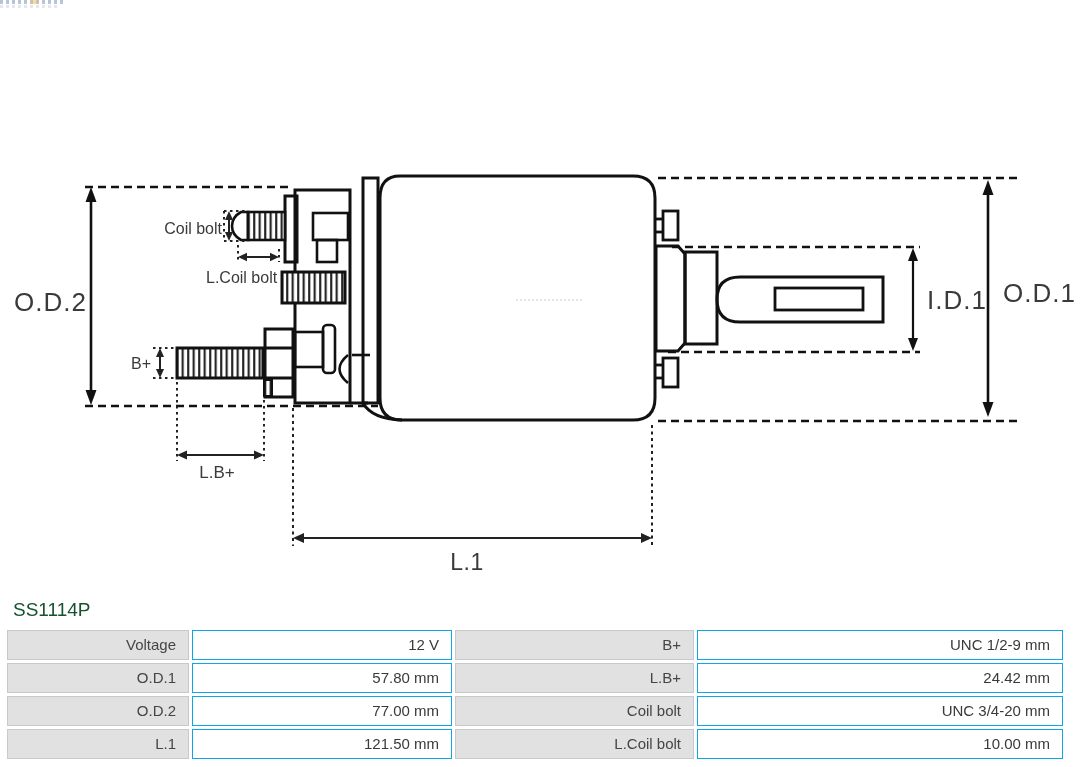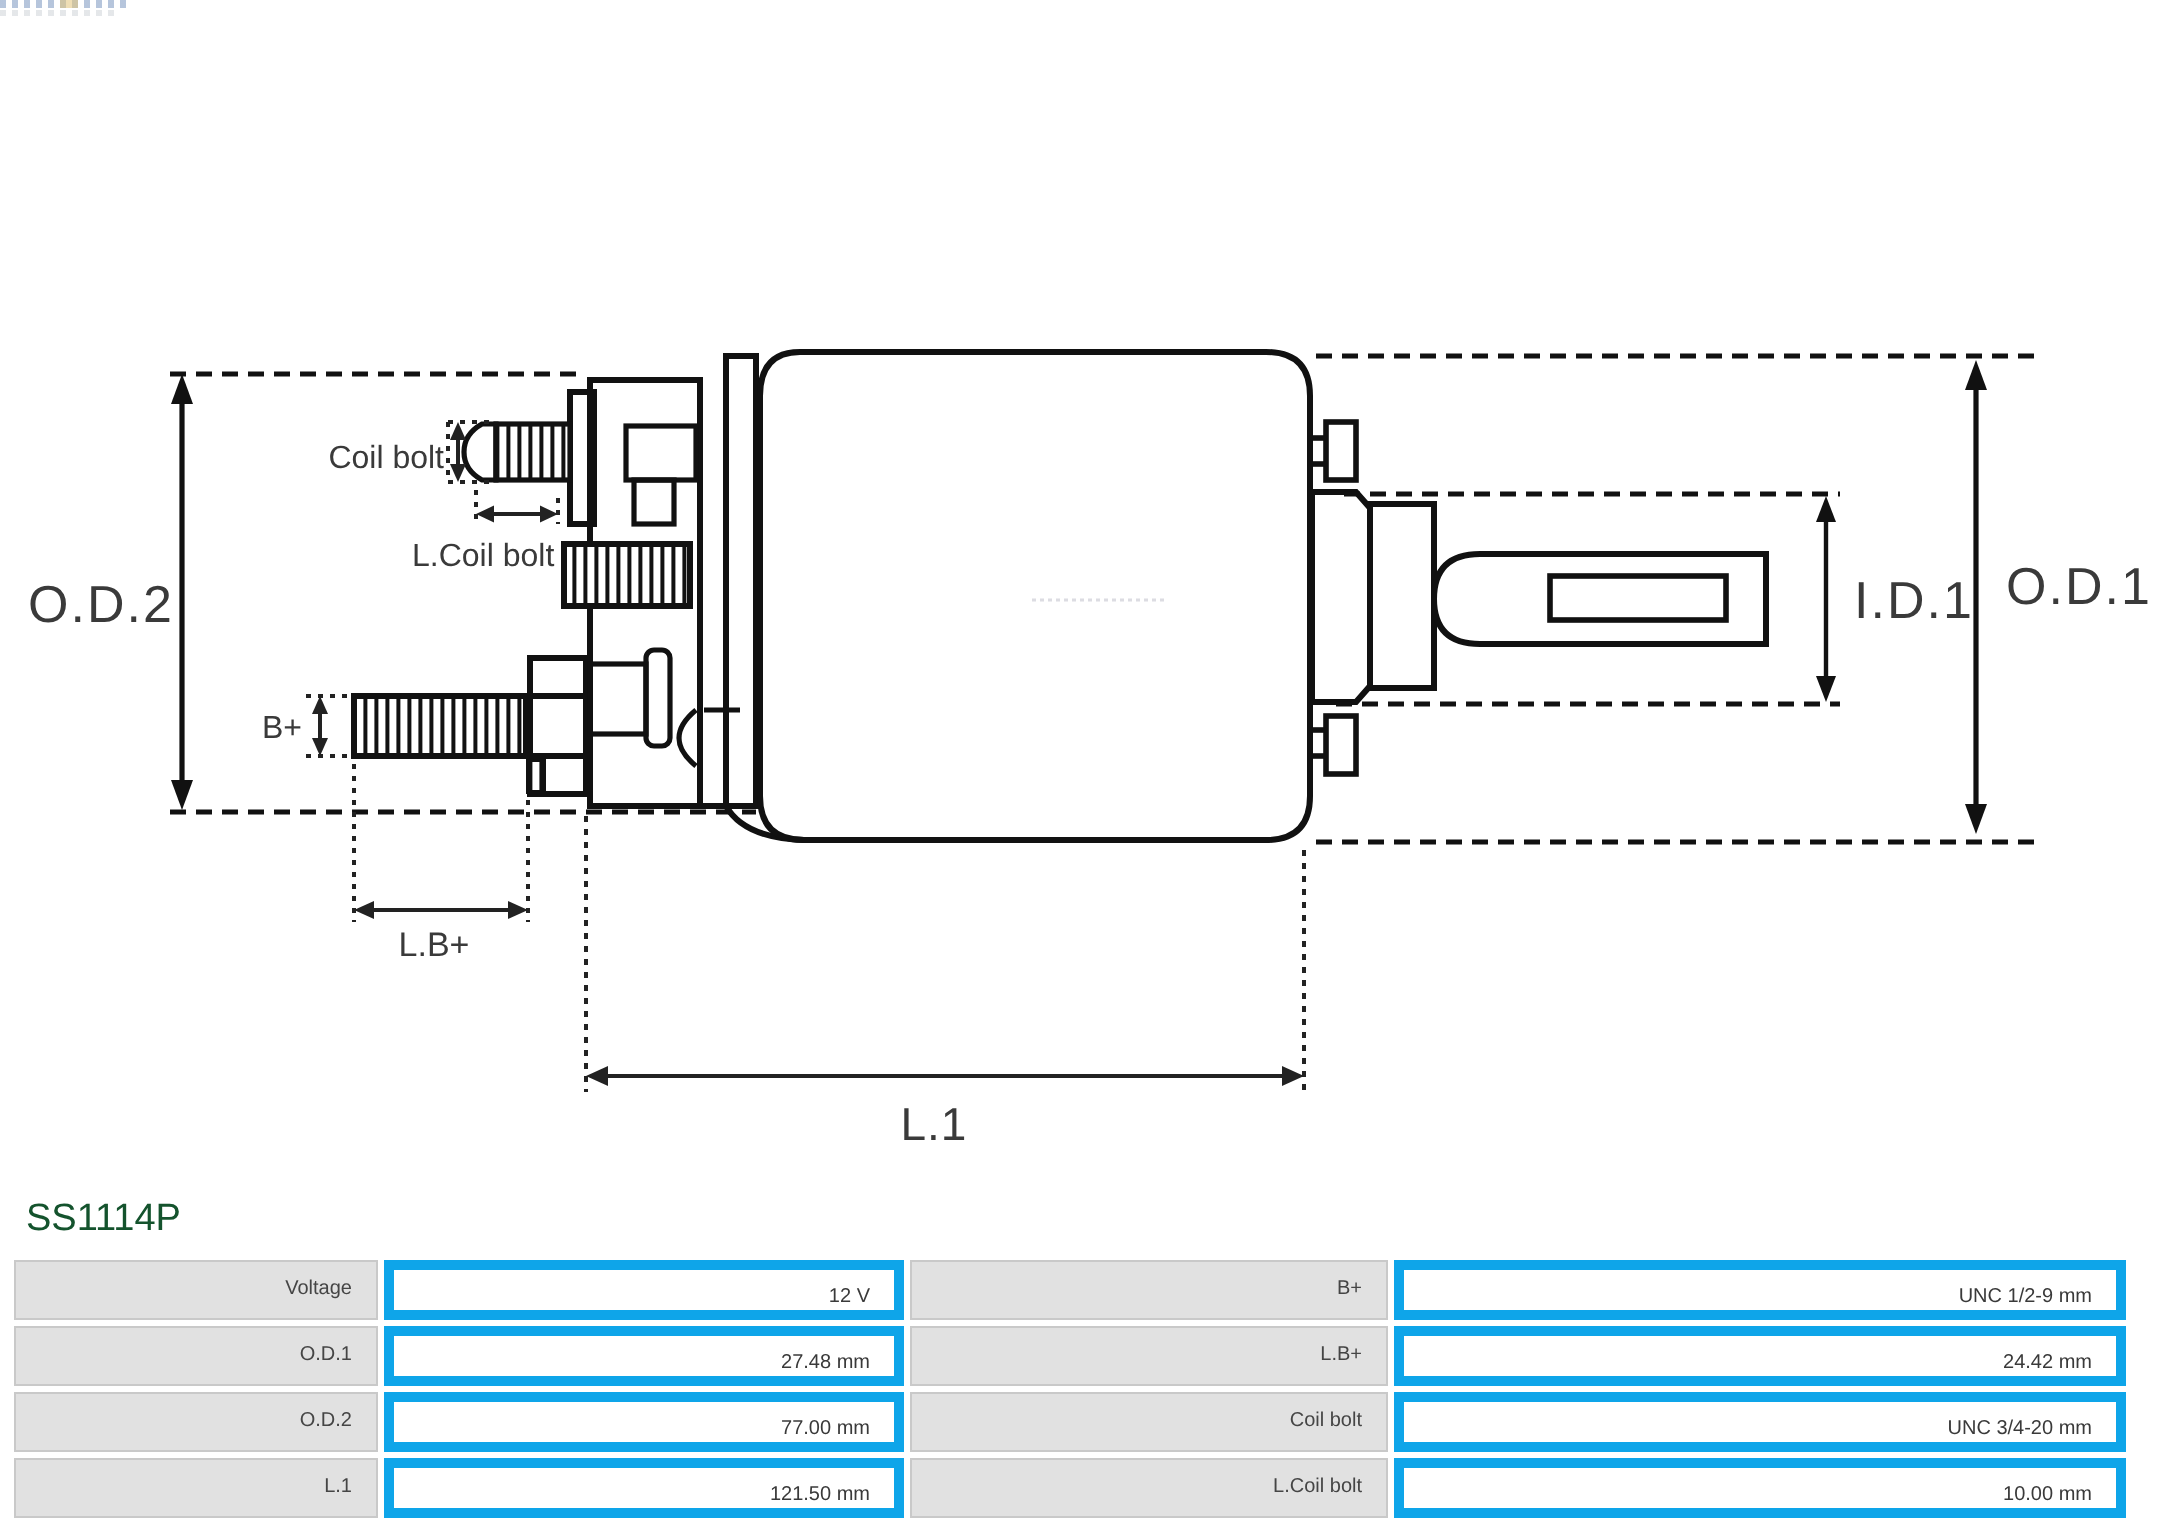--- a/index.html
+++ b/index.html
@@ -16,24 +16,24 @@
   .diagram{position:absolute;left:0;top:0;}
   .diagram text{font-family:"Liberation Sans",sans-serif;fill:#3a3a3a;}
   .dim-label-lg{font-size:26px;letter-spacing:1px;}
   .dim-label-md{font-size:23px;letter-spacing:.5px;}
   .dim-label-sm{font-size:16px;}
   
   .part-number{position:absolute;left:13px;top:599px;font-size:19px;color:#14532d;}
   
   .spec-table{position:absolute;left:7px;top:630px;width:1056px;
       display:grid;grid-template-columns:182px 260px 239px 366px;column-gap:3px;row-gap:3px;}
-  .spec-table .cell{box-sizing:border-box;height:30px;line-height:28px;font-size:10px;
+  .spec-table .cell{box-sizing:border-box;height:30px;line-height:28px;font-size:15px;
       text-align:right;padding-right:12px;white-space:nowrap;overflow:hidden;}
   .spec-table .lbl{background:#e1e1e1;border:1px solid #c9c9c9;color:#454545;}
-  .spec-table .val{background:#ffffff;border:5px solid #0ea5e9;color:#3a3a3a;}
+  .spec-table .val{background:#ffffff;border:1px solid #0ea5e9;color:#3a3a3a;}
 </style>
 </head>
 <body>
 
 <div class="page">
 
   <div class="corner-artifact">
     <div class="r1">
         <span class="amber"></span>
       </div>
@@ -172,21 +172,21 @@
   <div class="part-number">SS1114P</div>
 
   <div class="spec-table">
 
     <div class="cell lbl">Voltage</div>
     <div class="cell val">12 V</div>
     <div class="cell lbl">B+</div>
     <div class="cell val">UNC 1/2-9 mm</div>
 
     <div class="cell lbl">O.D.1</div>
-    <div class="cell val">27.48 mm</div>
+    <div class="cell val">57.80 mm</div>
     <div class="cell lbl">L.B+</div>
     <div class="cell val">24.42 mm</div>
 
     <div class="cell lbl">O.D.2</div>
     <div class="cell val">77.00 mm</div>
     <div class="cell lbl">Coil bolt</div>
     <div class="cell val">UNC 3/4-20 mm</div>
 
     <div class="cell lbl">L.1</div>
     <div class="cell val">121.50 mm</div>

